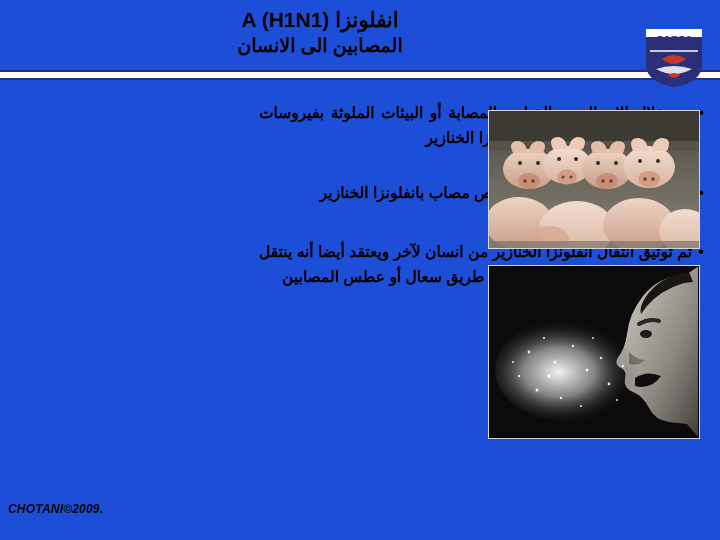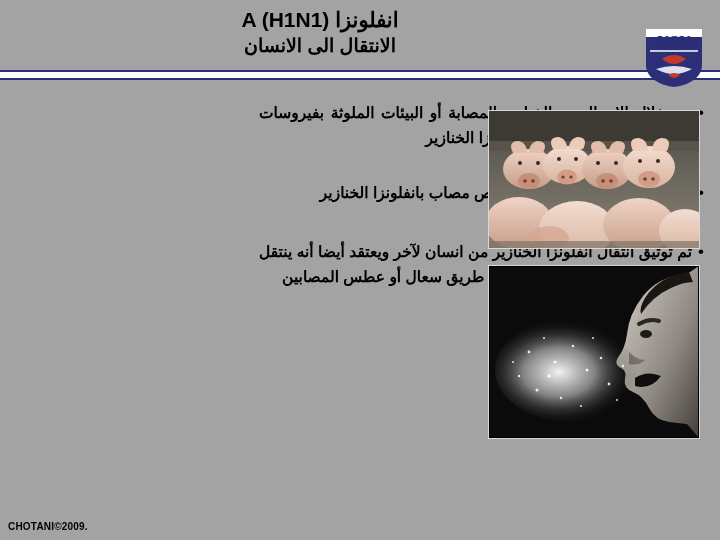--- a/index.html
+++ b/index.html
@@ -11,21 +11,21 @@
     height: 540px;
     background: #ffffff;
     font-family: "Liberation Sans", sans-serif;
     overflow: hidden;
     position: relative;
   }
 
   .slide {
     position: absolute;
     inset: 0;
-    background: #a3a3a3;
+    background: #1d4ed8;
   }
 
   
   .header {
     position: absolute;
     top: 0;
     left: 0;
     width: 720px;
     height: 74px;
   }
@@ -130,39 +130,40 @@
     left: 488px;
     width: 210px;
     height: 172px;
   }
 
   .photo svg { display: block; width: 100%; height: 100%; }
 
   
   .footer {
     position: absolute;
-    bottom: 8px;
+    bottom: 24px;
     left: 8px;
     font-family: "Liberation Sans", sans-serif;
-    font-size: 10px;
+    font-size: 12px;
     font-weight: bold;
     color: #000000;
     direction: ltr;
     letter-spacing: 0.2px;
+    font-style: italic;
   }
 </style>
 </head>
 <body>
 
 <div class="slide">
 
   <div class="header">
     <div class="title-block">
       <div class="title-line">انفلونزا A (H1N1)</div>
-      <div class="title-line title-line2">الانتقال الى الانسان</div>
+      <div class="title-line title-line2">المصابين الى الانسان</div>
     </div>
     <div class="header-rule"></div>
 
     <div class="logo">
       <svg viewBox="0 0 72 64" xmlns="http://www.w3.org/2000/svg" aria-hidden="true">
         <path d="M8 4 H64 V40 C64 52 52 60 36 62 C20 60 8 52 8 40 Z" fill="#2b2f77"></path>
         <path d="M8 4 H64 V12 H8 Z" fill="#ffffff"></path>
         <text x="36" y="22" font-family="Liberation Serif, serif" font-size="17" font-weight="bold" fill="#2b2f77" text-anchor="middle">USU</text>
         <path d="M12 26 H60" stroke="#ffffff" stroke-width="1.4"></path>
         <path d="M24 34 q12 -8 24 0 q-12 10 -24 0 Z" fill="#c0392b"></path>

